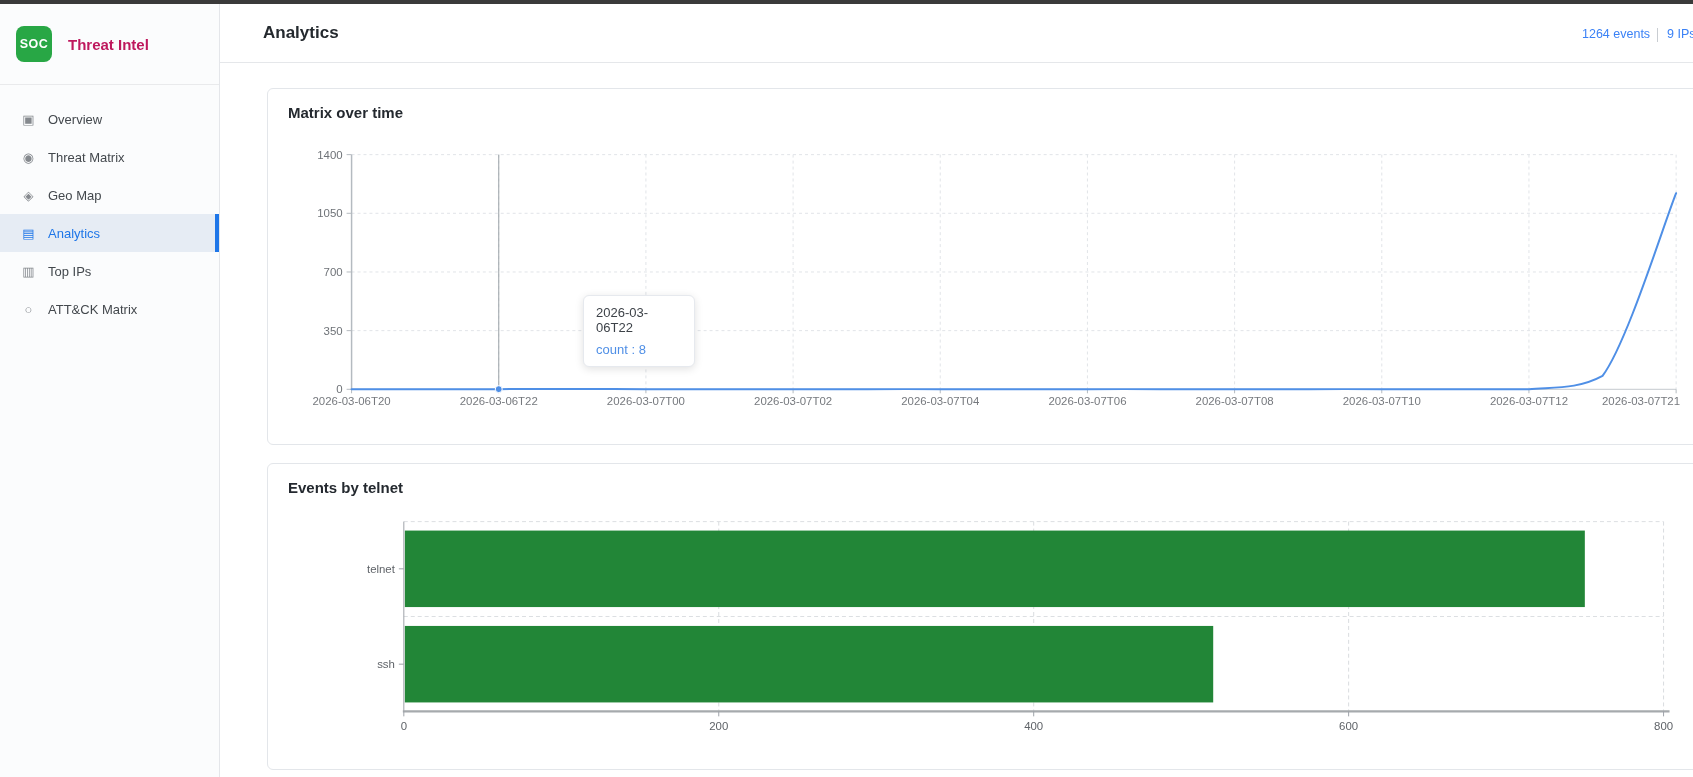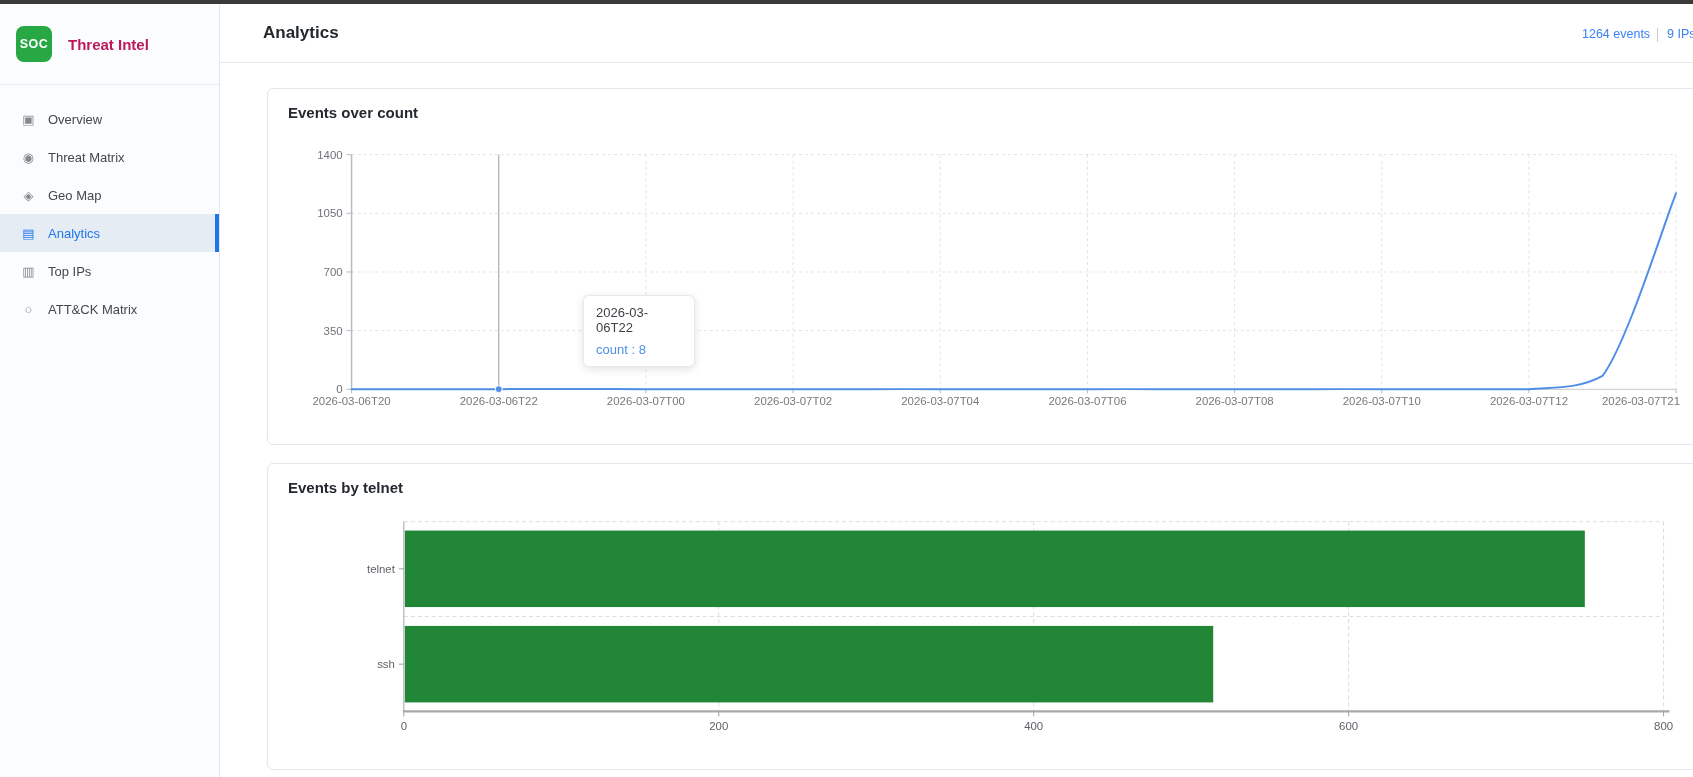--- a/index.html
+++ b/index.html
@@ -103,21 +103,21 @@
 </div>
 
 <div class="header">
   <div class="page-title">Analytics</div>
   <div class="hstat events">1264 events</div>
   <div class="hsep"></div>
   <div class="hstat ips">9 IPs</div>
 </div>
 
 <div class="card card-1">
-  <div class="card-title">Events over count</div>
+  <div class="card-title">Matrix over time</div>
   <svg id="line-chart" class="chart-svg" viewBox="0 0 1440 357">
       <line x1="81" y1="243" x2="1413" y2="243" stroke="#e1e4e8" stroke-width="1" stroke-dasharray="3 3"></line>
       <line x1="81" y1="184" x2="1413" y2="184" stroke="#e1e4e8" stroke-width="1" stroke-dasharray="3 3"></line>
       <line x1="81" y1="125" x2="1413" y2="125" stroke="#e1e4e8" stroke-width="1" stroke-dasharray="3 3"></line>
       <line x1="81" y1="66" x2="1413" y2="66" stroke="#e1e4e8" stroke-width="1" stroke-dasharray="3 3"></line>
       <line x1="229" y1="66" x2="229" y2="302" stroke="#e1e4e8" stroke-width="1" stroke-dasharray="3 3"></line>
       <line x1="377" y1="66" x2="377" y2="302" stroke="#e1e4e8" stroke-width="1" stroke-dasharray="3 3"></line>
       <line x1="525" y1="66" x2="525" y2="302" stroke="#e1e4e8" stroke-width="1" stroke-dasharray="3 3"></line>
       <line x1="673" y1="66" x2="673" y2="302" stroke="#e1e4e8" stroke-width="1" stroke-dasharray="3 3"></line>
       <line x1="821" y1="66" x2="821" y2="302" stroke="#e1e4e8" stroke-width="1" stroke-dasharray="3 3"></line>

